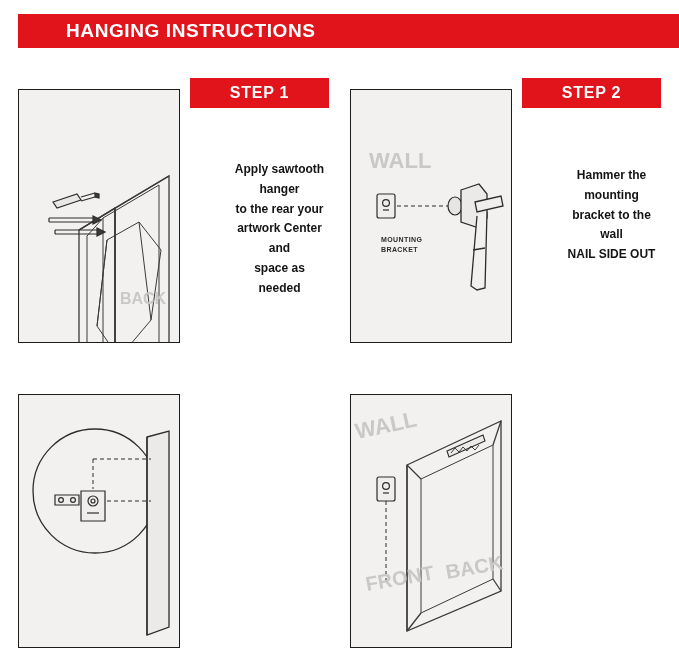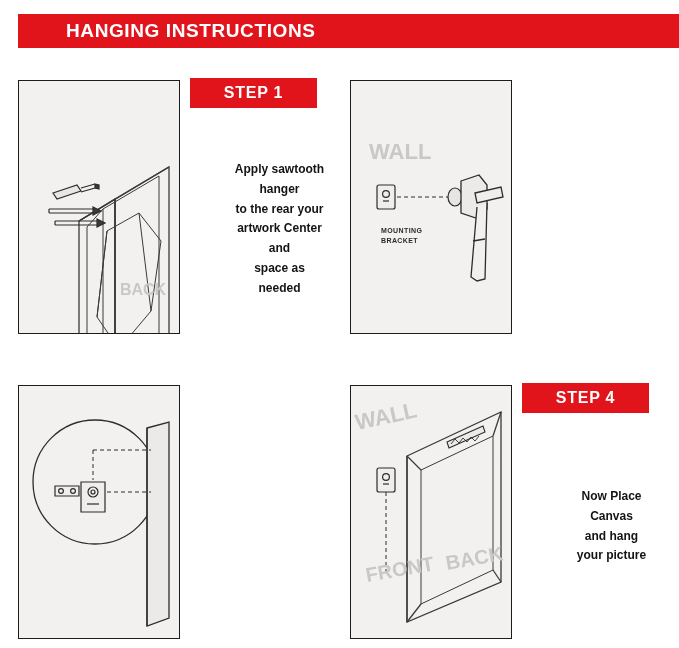--- a/index.html
+++ b/index.html
@@ -58,38 +58,38 @@
     height: 272px;
   }
   .step.s1 { left: 0px;   top: 10px; }
   .step.s2 { left: 332px; top: 10px; }
   .step.s3 { left: 0px;   top: 315px; }
   .step.s4 { left: 332px; top: 315px; }
 
   .illus {
     position: absolute;
     left: 0;
-    top: 2px;
+    top: 11px;
     width: 160px;
     height: 252px;
     border: 1px solid #1c1c1c;
     background: #f2f1ef;
     overflow: hidden;
   }
   .step.s3 .illus, .step.s4 .illus { height: 252px; }
 
   .text-col {
     position: absolute;
     left: 172px;
     top: 0;
     width: 139px;
     height: 252px;
   }
   .step-badge {
-    width: 127px;
+    width: 139px;
     height: 30px;
     background: #e1141c;
     color: #fff;
     font-size: 16px;
     font-weight: bold;
     letter-spacing: 0.8px;
     display: flex;
     align-items: center;
     justify-content: center;
     font-family: "Liberation Sans", sans-serif;
@@ -207,20 +207,26 @@
             <path d="M110 100 L128 94 L136 104 L136 128 L128 138 L110 132 Z" fill="#ebeae8"></path>
             <path d="M124 112 L150 106 L152 116 L126 122 Z" fill="#efeeec"></path>
             <path d="M126 126 L120 196 L126 200 L134 198 L136 122" fill="#f1f0ee"></path>
             <path d="M122 160 L134 158"></path>
           </g>
 
           <text class="small-label" x="30" y="152">MOUNTING</text>
           <text class="small-label" x="30" y="162">BRACKET</text>
         </svg>
       </div>
+      <div class="text-col">
+        <div class="step-badge">STEP 2</div>
+        <div class="step-desc">Hammer the mounting
+bracket to the wall
+NAIL SIDE OUT</div>
+      </div>
     </div>
 
     <div class="step s3">
       <div class="illus">
         <svg width="160" height="252" viewBox="0 0 160 252">
 
           <circle cx="76" cy="96" r="62" fill="none" stroke="#2c2c2c" stroke-width="1.3"></circle>
 
           <g fill="none" stroke="#2c2c2c" stroke-width="1.3">
             <path d="M128 42 L150 36 L150 232 L128 240 Z" fill="#eceae8"></path>
@@ -279,22 +285,16 @@
           </g>
 
           <g stroke="#2c2c2c" stroke-width="1" stroke-dasharray="4 3" fill="none">
             <path d="M35 106 L35 190"></path>
           </g>
 
           <text class="ghost-text" x="16" y="196" font-size="20" transform="rotate(-10 16 196)">FRONT</text>
           <text class="ghost-text" x="96" y="184" font-size="20" transform="rotate(-10 96 184)">BACK</text>
         </svg>
       </div>
-      <div class="text-col">
-        <div class="step-badge">STEP 4</div>
-        <div class="step-desc">Now Place Canvas
-and hang
-your picture</div>
-      </div>
     </div>
 
   </div>
 </div>
 
 </body></html>

